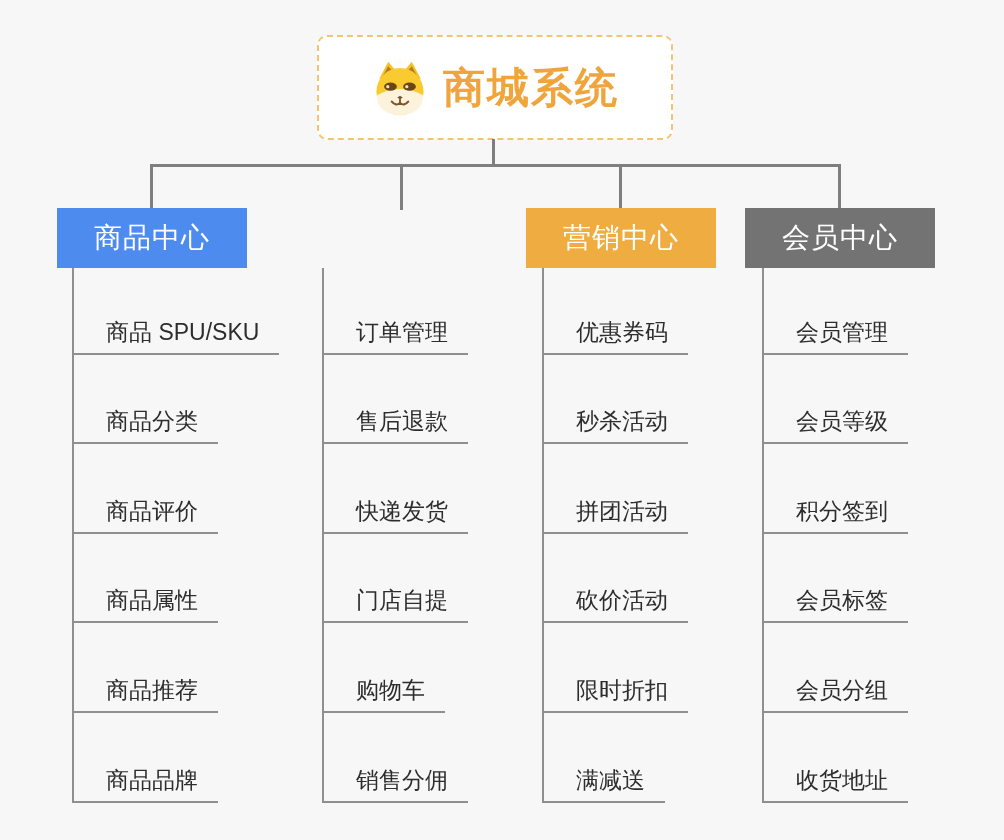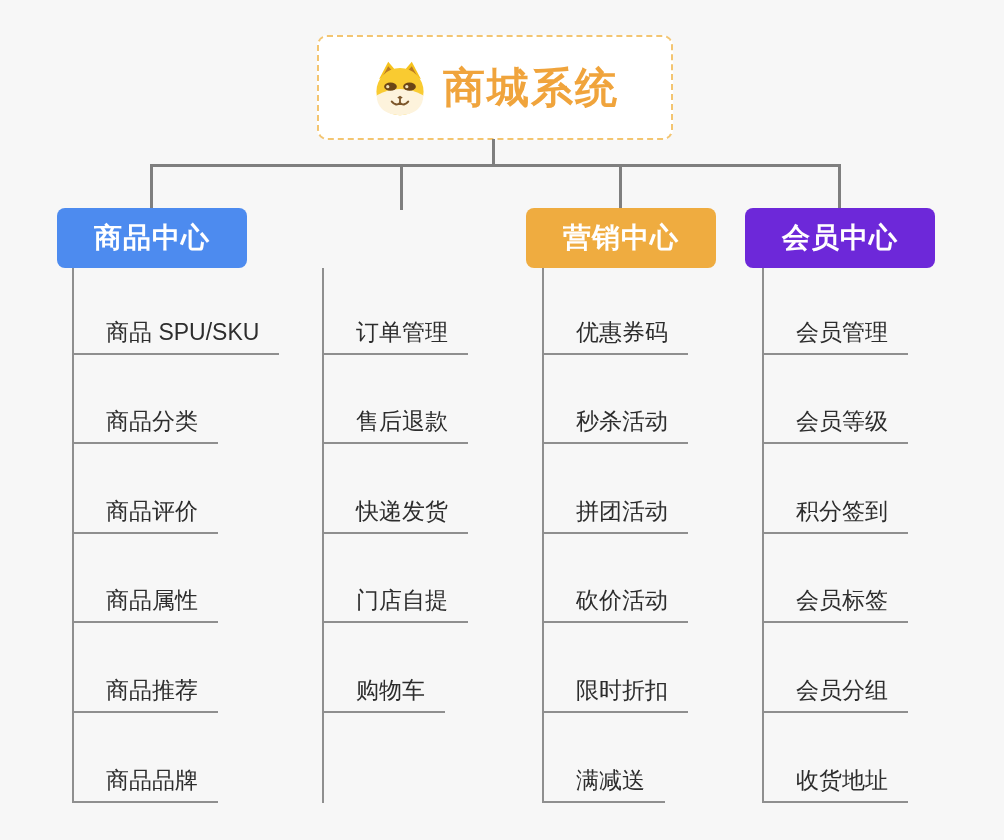--- a/index.html
+++ b/index.html
@@ -32,22 +32,22 @@
   .conn.bus{left:150px;top:164px;width:691px;height:3px;}
   .conn.drop{top:164px;width:3px;height:46px;}
   .conn.drop-1{left:150px;}
   .conn.drop-2{left:400px;}
   .conn.drop-3{left:619px;}
   .conn.drop-4{left:838px;}
 
   
   .branch-header{
     position:absolute;top:208px;width:190px;height:60px;
-    border-radius:8px;
-    color:#ffffff;font-size:28px;font-weight:700;letter-spacing:1px;
+    border-radius:0;
+    color:#ffffff;font-size:28px;font-weight:400;letter-spacing:1px;
     display:flex;align-items:center;justify-content:center;
     cursor:pointer;
   }
   .bh-1{left:57px;}
   .bh-2{left:307px;}
   .bh-3{left:526px;}
   .bh-4{left:745px;}
 
   
   .column{position:absolute;top:268px;width:280px;height:545px;}
@@ -97,39 +97,40 @@
 
   <div class="conn root-trunk"></div>
   <div class="conn bus"></div>
   <div class="conn drop drop-1"></div>
   <div class="conn drop drop-2"></div>
   <div class="conn drop drop-3"></div>
   <div class="conn drop drop-4"></div>
 
   <div class="branch-header bh-1" style="background-color: rgb(77, 139, 239);">商品中心</div>
   <div class="branch-header bh-3" style="background-color: rgb(239, 172, 64);">营销中心</div>
-  <div class="branch-header bh-4" style="background-color: #6d28d9;">会员中心</div>
+  <div class="branch-header bh-4" style="background-color: #737373;">会员中心</div>
 
   <div class="column col-1">
     <div class="trunk"></div>
     <div class="leaf l0">商品 SPU/SKU</div>
     <div class="leaf l1">商品分类</div>
     <div class="leaf l3">商品属性</div>
     <div class="leaf l2">商品评价</div>
     <div class="leaf l4">商品推荐</div>
     <div class="leaf l5">商品品牌</div>
   </div>
 
   <div class="column col-2">
     <div class="trunk"></div>
     <div class="leaf l0">订单管理</div>
     <div class="leaf l1">售后退款</div>
     <div class="leaf l2">快递发货</div>
     <div class="leaf l3">门店自提</div>
     <div class="leaf l4">购物车</div>
+    <div class="leaf l5">销售分佣</div>
   </div>
 
   <div class="column col-3">
     <div class="trunk"></div>
     <div class="leaf l0">优惠券码</div>
     <div class="leaf l1">秒杀活动</div>
     <div class="leaf l2">拼团活动</div>
     <div class="leaf l3">砍价活动</div>
     <div class="leaf l4">限时折扣</div>
     <div class="leaf l5">满减送</div>

